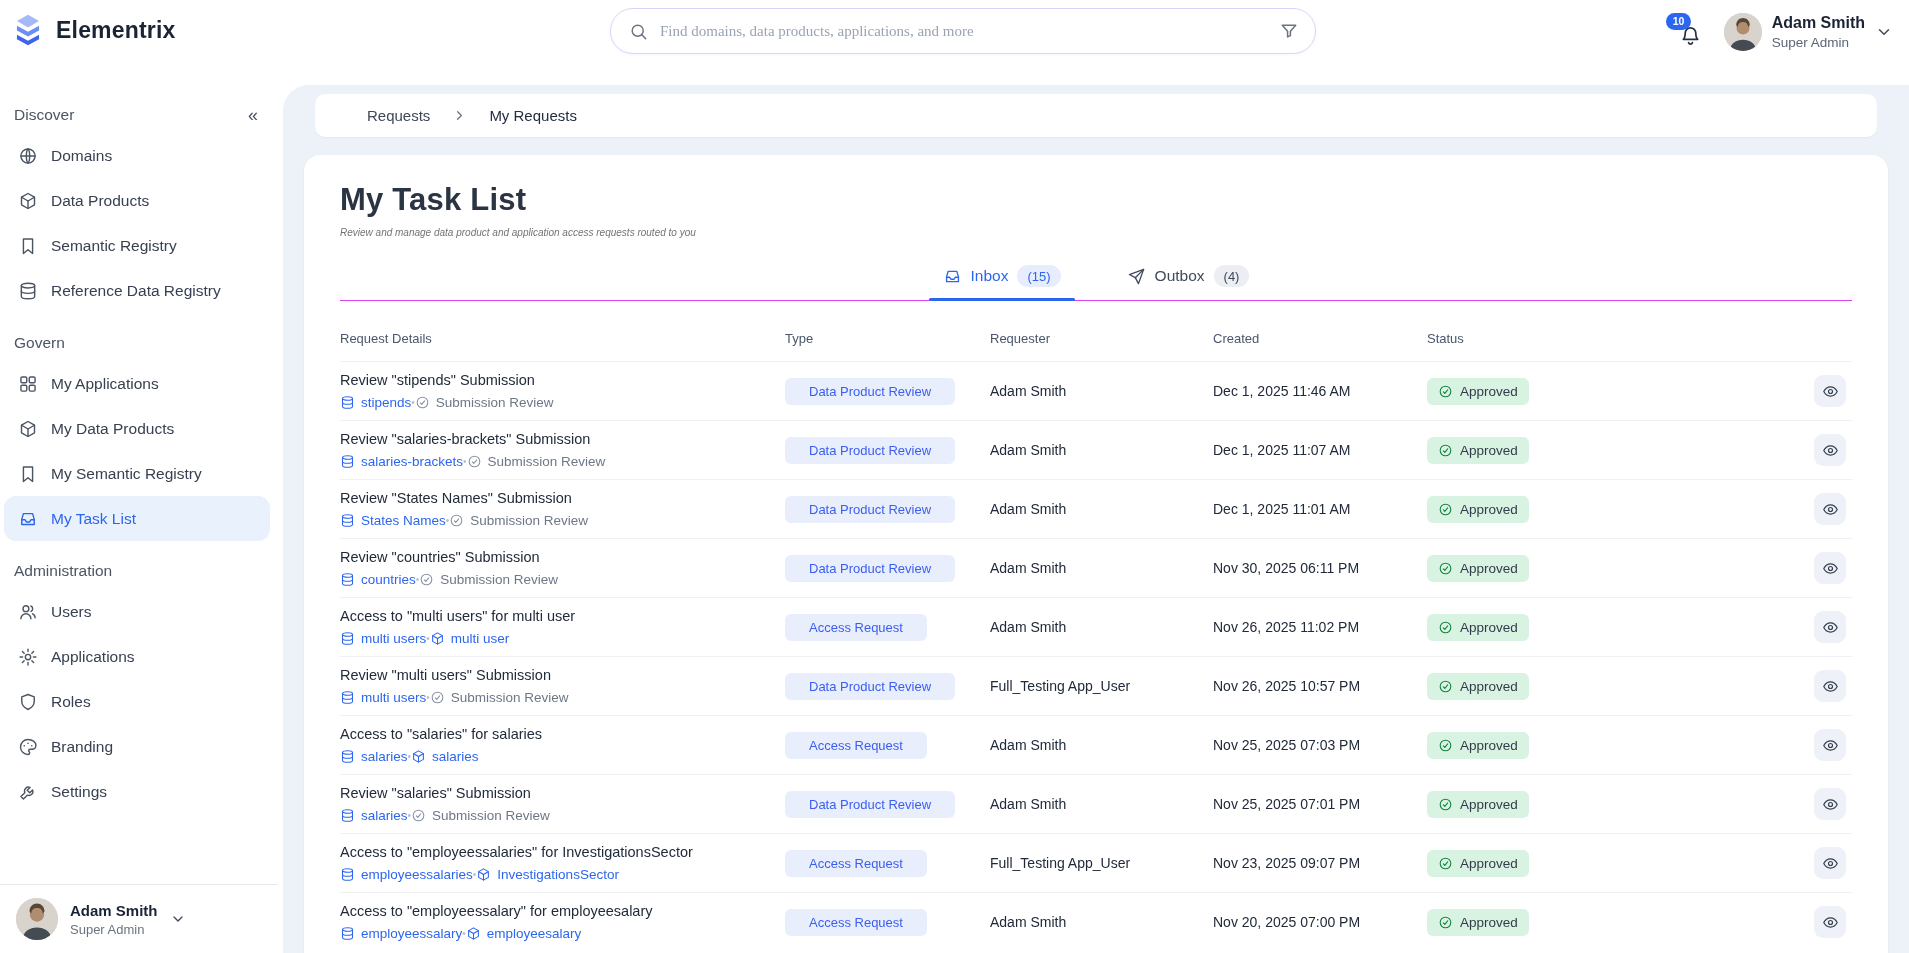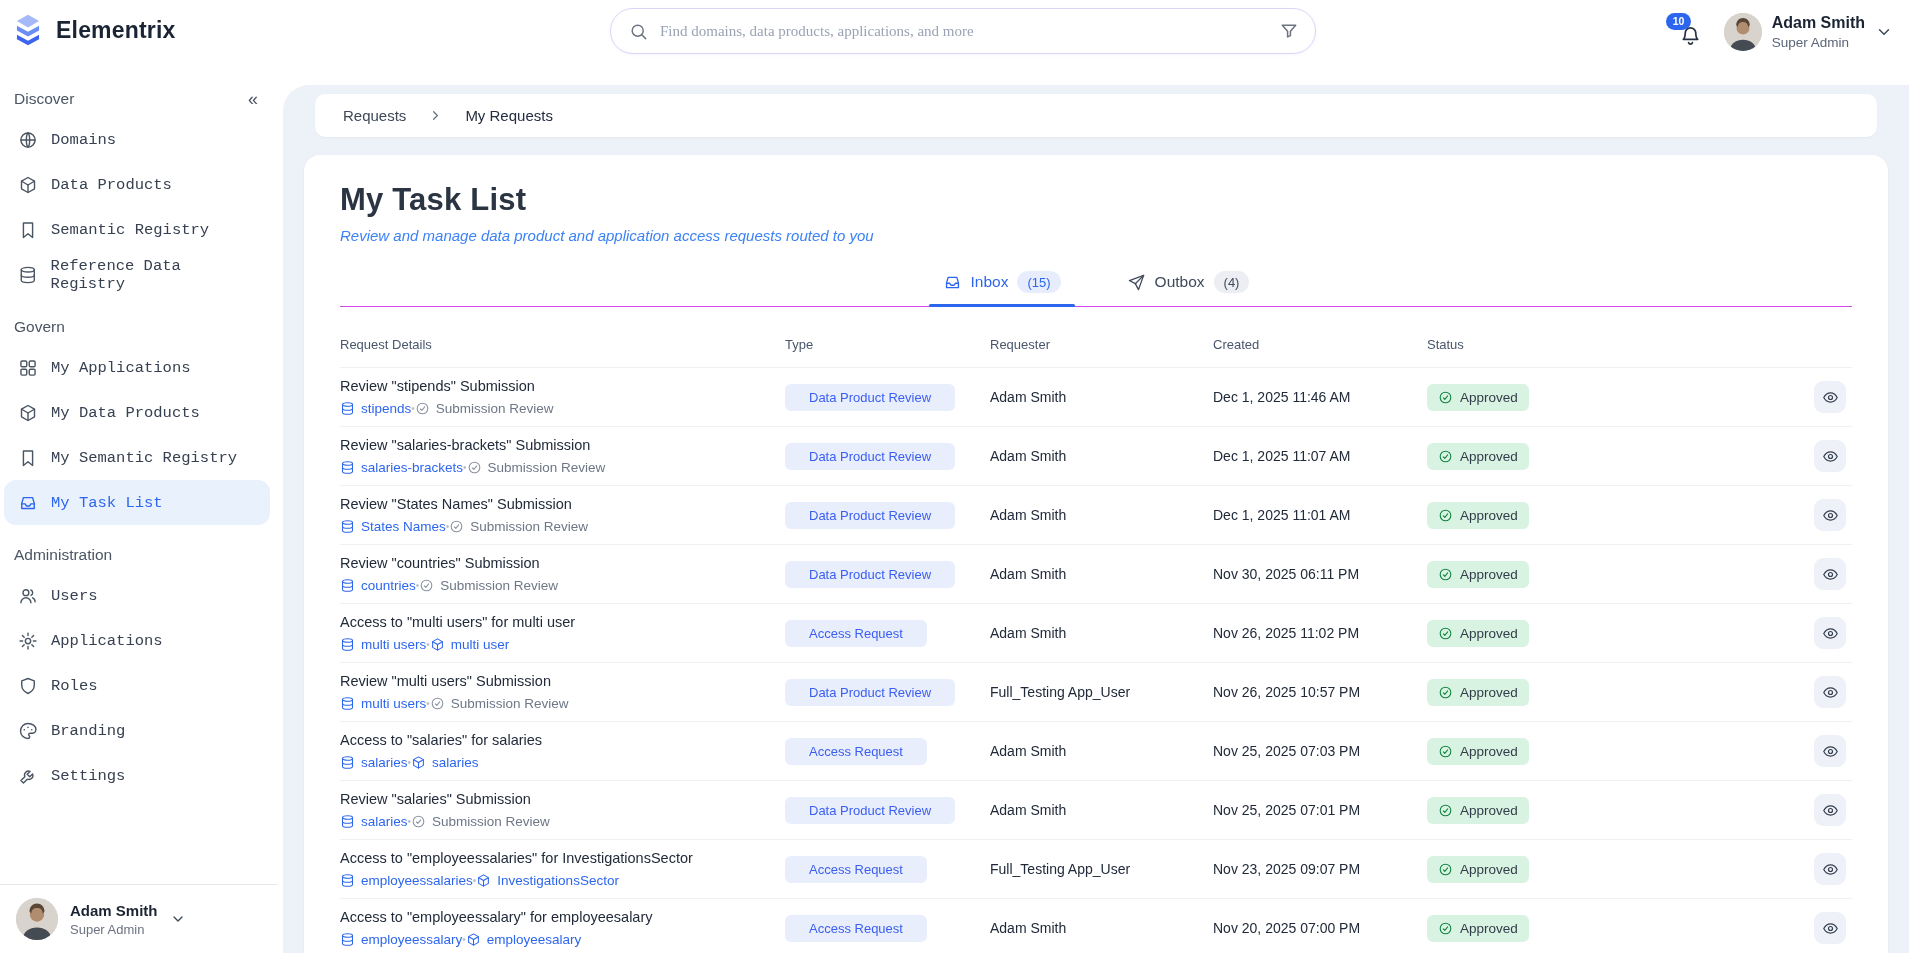--- a/index.html
+++ b/index.html
@@ -11,23 +11,23 @@
     width:1909px; height:953px; overflow:hidden; position:relative;
     font-family:"Liberation Sans", sans-serif; background:#fff; color:#1f2937;
   }
 
   
   .sidebar{position:absolute; left:0; top:0; bottom:0; width:278px; background:#fff; z-index:3; display:flex; flex-direction:column;}
   .brand{display:flex; align-items:center; gap:10px; padding:13px 16px 10px 10px; cursor:pointer;}
   .brand-name{font-size:23px; font-weight:700; color:#1b2434; letter-spacing:.2px;}
   .side-nav{flex:1; padding-top:24px; overflow:hidden;}
   .side-section{display:flex; align-items:center; justify-content:space-between; padding:9px 20px 9px 14px; font-size:15.5px; color:#4b5563; margin-top:12px;}
-  .side-section:first-child{margin-top:0;}
+  .side-section:first-child{margin-top:16px;}
   .collapse-btn{background:none; border:none; font-size:18px; color:#4b5563; cursor:pointer; line-height:1;}
-  .side-item{display:flex; align-items:center; gap:13px; height:45px; padding:0 10px 0 14px; margin:0 8px 0 4px; border-radius:12px; font-size:15.5px; color:#374151; cursor:pointer;font-family:Liberation Mono, monospace;}
+  .side-item{display:flex; align-items:center; gap:13px; height:45px; padding:0 10px 0 14px; margin:0 8px 0 4px; border-radius:12px; font-size:15.5px; color:#374151; cursor:pointer;}
   .side-item svg{width:20px; height:20px; color:#4b5563;}
   .side-item.active{background:var(--side-active); color:var(--accent); font-weight:500;}
   .side-item.active svg{color:var(--accent);}
   .side-user{border-top:1px solid #e7e9ef; padding:13px 16px; display:flex; align-items:center; gap:12px; cursor:pointer;}
   .avatar{width:42px; height:42px; border-radius:50%; overflow:hidden; flex:none; background:#d8d3cc;}
   .side-user-name{font-size:15px; font-weight:600; color:#1b2434;}
   .side-user-role{font-size:13px; color:#6b7280; margin-top:3px;}
   .chev{color:#3f4a5a;}
 
   
@@ -42,28 +42,28 @@
   .bell-wrap{position:relative; cursor:pointer; color:#273242; display:flex; margin-top:6px;}
   .bell-wrap svg{width:23px; height:23px;}
   .badge{position:absolute; top:-11px; left:-13px; background:var(--accent); color:#fff; font-size:10.5px; font-weight:700; padding:2.5px 7px; border-radius:10px;}
   .user-chip{display:flex; align-items:center; gap:10px; cursor:pointer;}
   .user-chip .avatar{width:38px; height:38px;}
   .user-name{font-size:16px; font-weight:600; color:#1b2434;}
   .user-role{font-size:13.5px; color:#5c6678; margin-top:3px;}
 
   
   .main-panel{position:absolute; left:283px; top:85px; right:0; bottom:0; background:var(--main-bg); border-top-left-radius:26px; z-index:2;}
-  .breadcrumb{position:absolute; left:32px; right:32px; top:9px; height:43px; background:#fff; border-radius:10px; display:flex; align-items:center; gap:22px; padding:0 28px; font-size:15px; box-shadow:0 1px 2px rgba(20,30,60,.04);}
+  .breadcrumb{position:absolute; left:32px; right:32px; top:9px; height:43px; background:#fff; border-radius:10px; display:flex; align-items:center; gap:22px; padding:0 52px; font-size:15px; box-shadow:0 1px 2px rgba(20,30,60,.04);}
   .crumb{color:#3d4756; cursor:pointer;}
   .crumb.current{color:#232d3f; cursor:default;}
   .breadcrumb svg{width:15px; height:15px; color:#6b7280;}
 
   .card{position:absolute; left:21px; right:21px; top:70px; height:1300px; background:#fff; border-radius:16px; padding:27px 36px 0; box-shadow:0 1px 3px rgba(20,30,60,.05);}
   .page-title{font-size:31px; font-weight:600; color:#2b3443; letter-spacing:.2px;}
-  .page-sub{margin-top:9px; font-size:15px; font-style:italic; color:#3b82f6;}
+  .page-sub{margin-top:9px; font-size:10px; font-style:italic; color:#737373;}
 
   .tabs{margin-top:27px; display:flex; justify-content:center; gap:58px; border-bottom:1px solid #d946ef;}
   .tab{display:flex; align-items:center; gap:9px; padding:0 4px 13px; font-size:15.5px; color:#3f4a5a; cursor:pointer; position:relative;}
   .tab svg{width:19px; height:19px;}
   .tab-badge{font-size:13px; padding:3.5px 10px; border-radius:12px; background:#eceef3; color:#3f4a5a;}
   .tab.active{color:var(--accent); font-weight:500;}
   .tab.active .tab-badge{background:#e7edfd; color:var(--accent);}
   .tab.active::after{content:''; position:absolute; left:-10px; right:-10px; bottom:-1px; height:3px; background:var(--accent); border-radius:2px;}
 
   .thead{display:grid; grid-template-columns:445px 205px 223px 214px 300px 1fr; padding:30px 0 15px; font-size:13px; color:#49566b;}

